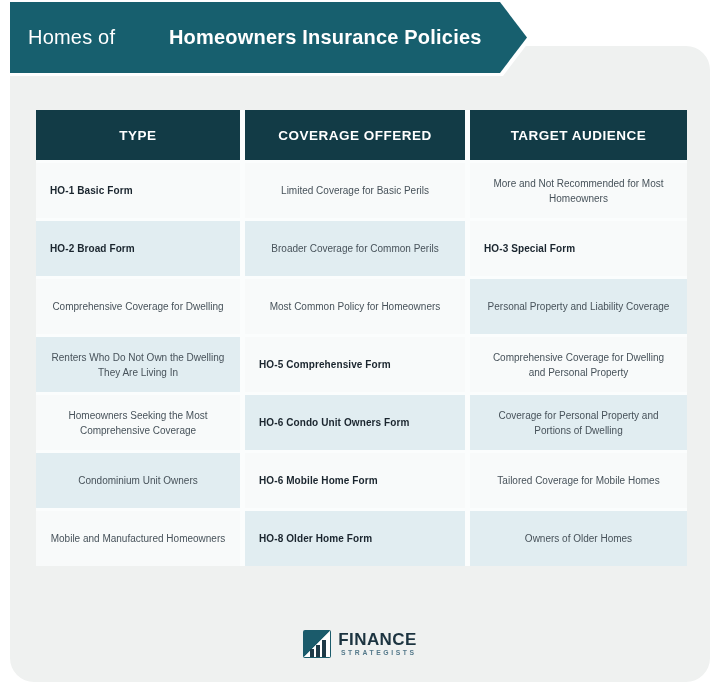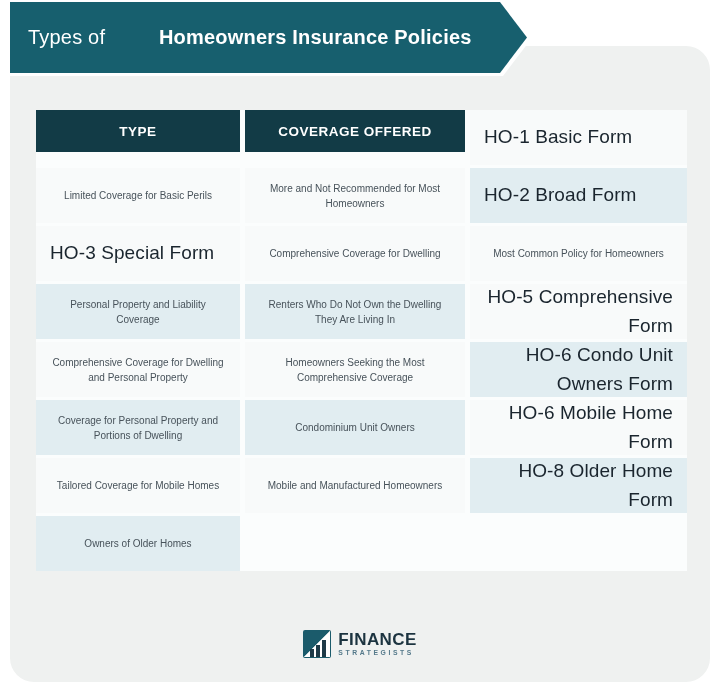--- a/index.html
+++ b/index.html
@@ -58,57 +58,57 @@
     left:36px; top:110px;
     width:651px;
     display:grid;
     grid-template-columns:204px 220px 217px;
     column-gap:5px;
     row-gap:3px;
     background:var(--gutter);
     z-index:2;
   }
   .hcell{
-    height:42px;
+    height:50px;
     background:var(--header-dark);
     color:var(--white);
     font-size:13.5px;
     font-weight:700;
     letter-spacing:.5px;
     display:flex; align-items:center; justify-content:center;
     text-align:center;
   }
   .cell{
     height:55px;
     display:flex; align-items:center; justify-content:center;
     text-align:center;
     font-size:10px;
     line-height:1.5;
     color:var(--body-text);
     padding:4px 14px;
   }
   .cell.type{
     justify-content:flex-start;
-    text-align:right;
-    font-weight:400;
+    text-align:center;
+    font-weight:700;
     color:var(--type-text);
-    font-size:19px;
+    font-size:10px;
     letter-spacing:.1px;
   }
   .row-odd{background:var(--row-light);}
   .row-even{background:var(--row-blue);}
   .footer{
     position:absolute;
     left:0; top:630px; width:720px;
     display:flex; align-items:center; justify-content:center;
     gap:7px;
     z-index:2;
   }
   .logo-icon{width:28px;height:28px;display:block;}
-  .brand-text{display:flex;flex-direction:column;align-items:flex-start;}
+  .brand-text{display:flex;flex-direction:column;align-items:flex-end;}
   .brand-line1{
     font-size:17px;
     font-weight:700;
     color:var(--brand-navy);
     letter-spacing:.4px;
     line-height:1;
   }
   .brand-line2{
     font-size:6.8px;
     font-weight:700;
@@ -118,33 +118,35 @@
     margin-top:2.5px;
   }
 </style>
 </head>
 <body>
 
 <div class="card"></div>
 
 <div class="banner">
   <div class="banner-shape">
-    <div class="banner-title"><span>Types of </span><b>Homeowners Insurance Policies</b></div>
+    <div class="banner-title"><span>Homes of </span><b>Homeowners Insurance Policies</b></div>
   </div>
 </div>
 
 <div class="grid">
   <div class="hcell">TYPE</div>
   <div class="hcell">COVERAGE OFFERED</div>
+  <div class="hcell">TARGET AUDIENCE</div>
 
   <div class="cell type row-odd">HO-1 Basic Form</div>
   <div class="cell coverage row-odd">Limited Coverage for Basic Perils</div>
   <div class="cell audience row-odd">More and Not Recommended for Most Homeowners</div>
 
   <div class="cell type row-even">HO-2 Broad Form</div>
+  <div class="cell coverage row-even">Broader Coverage for Common Perils</div>
 
   <div class="cell type row-odd">HO-3 Special Form</div>
   <div class="cell coverage row-odd">Comprehensive Coverage for Dwelling</div>
   <div class="cell audience row-odd">Most Common Policy for Homeowners</div>
 
   <div class="cell coverage row-even">Personal Property and Liability Coverage</div>
   <div class="cell audience row-even">Renters Who Do Not Own the Dwelling They Are Living In</div>
 
   <div class="cell type row-odd">HO-5 Comprehensive Form</div>
   <div class="cell coverage row-odd">Comprehensive Coverage for Dwelling and Personal Property</div>

